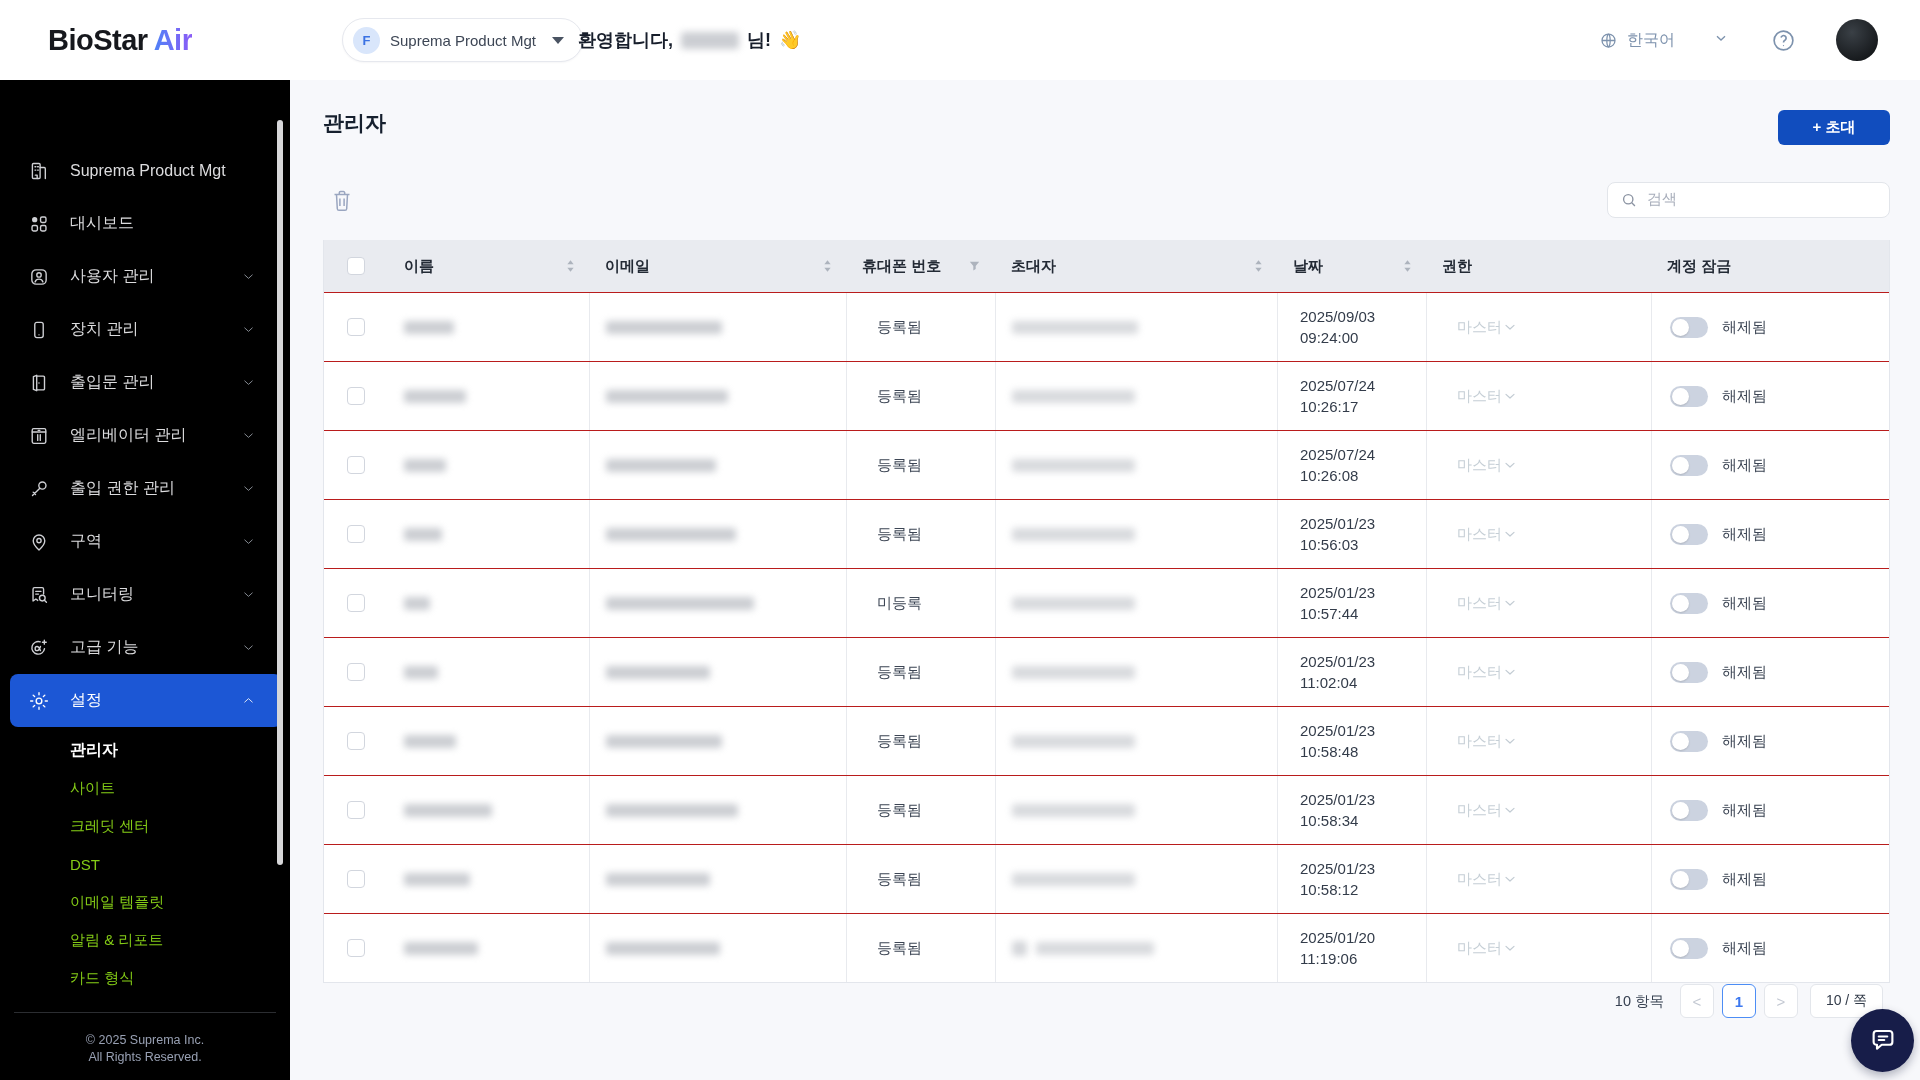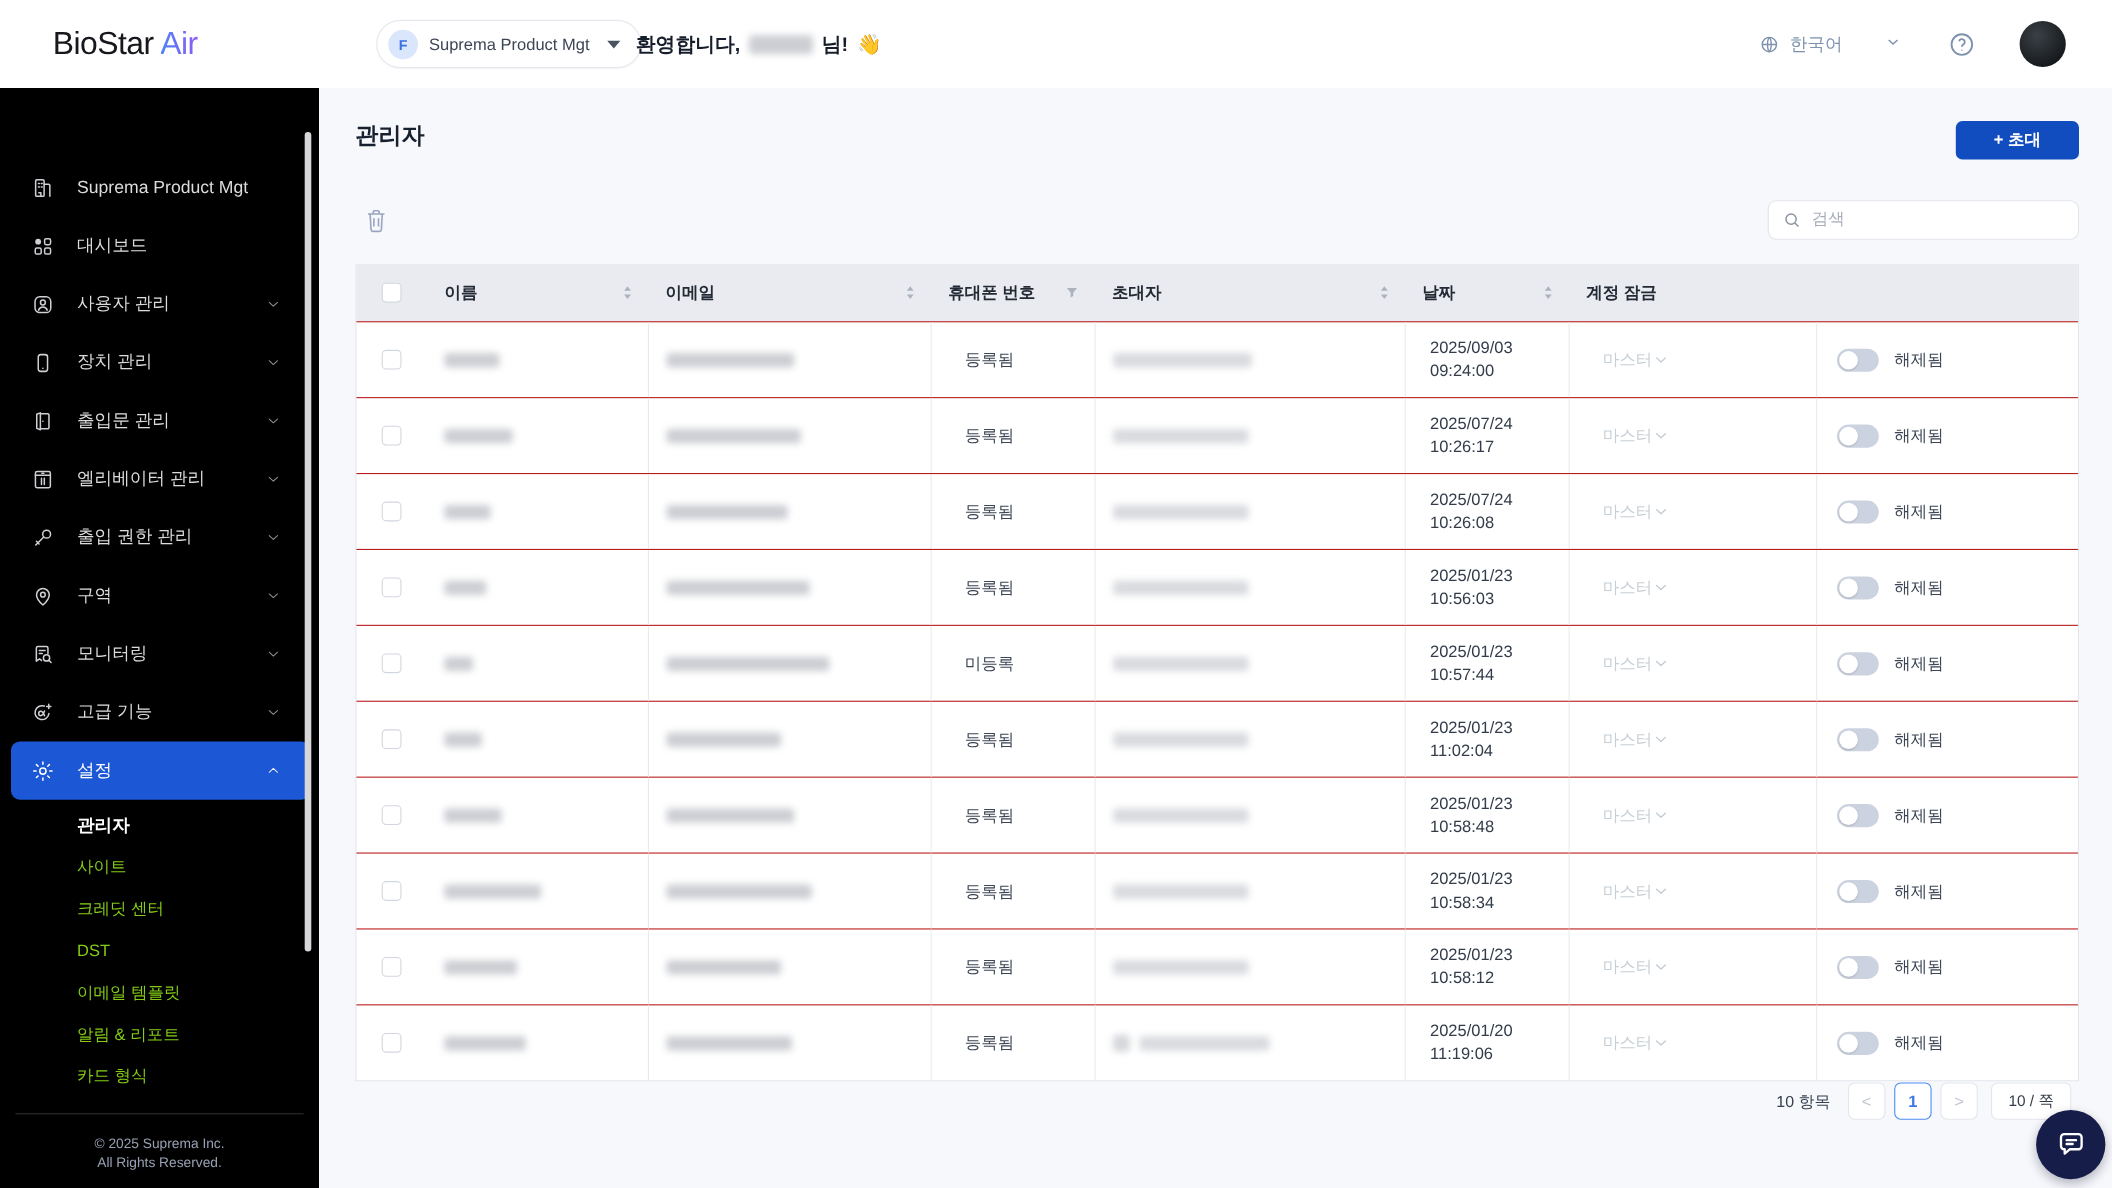--- a/index.html
+++ b/index.html
@@ -2,21 +2,21 @@
 <html><head>
 <meta charset="utf-8">
 <style>
   * { margin:0; padding:0; box-sizing:border-box; }
   html,body { width:1920px; height:1080px; }
   body { font-family:"Liberation Sans","DejaVu Sans",sans-serif; background:#f7f8fb; }
   .app { position:relative; width:1920px; height:1080px; overflow:hidden; background:#f7f8fb; }
 
   
   .topbar { position:absolute; left:0; top:0; width:1920px; height:80px; background:#ffffff; }
-  .logo { position:absolute; left:48px; top:24px; font-size:29px; font-weight:400; letter-spacing:-0.5px; }
+  .logo { position:absolute; left:48px; top:24px; font-size:29px; font-weight:700; letter-spacing:-0.5px; }
   .logo .brand { color:#16181d; }
   .logo .product { background:linear-gradient(90deg,#4f82f7,#8b5cf6); -webkit-background-clip:text; background-clip:text; color:transparent; margin-left:6px; }
   .tenant { position:absolute; left:342px; top:18px; height:44px; background:#fff; border:1px solid #e6e8ee; border-radius:22px; display:flex; align-items:center; padding:0 18px 0 10px; gap:10px; box-shadow:0 1px 2px rgba(20,30,60,.04); cursor:pointer; }
   .tenant-badge { width:27px; height:27px; border-radius:50%; background:#d9e6fb; color:#3a72e3; font-size:13px; font-weight:700; display:flex; align-items:center; justify-content:center; }
   .tenant-label { font-size:15px; color:#3d4655; }
   .caret-down { width:0; height:0; border-left:6px solid transparent; border-right:6px solid transparent; border-top:7px solid #4a5362; margin-left:6px; }
   .greeting { position:absolute; left:578px; top:28px; font-size:18px; font-weight:700; color:#171e2b; display:flex; align-items:center; gap:8px; }
   .redact { background:#a9adb5; border-radius:3px; filter:blur(3.5px); opacity:.6; }
   .greet-name { width:58px; height:17px; }
   .topbar-right { position:absolute; right:42px; top:0; height:80px; display:flex; align-items:center; gap:0; }
@@ -336,20 +336,23 @@
         <div class="th">
           <span>날짜</span>
           <span class="hctl">
             <svg viewBox="0 0 12 17" width="11" height="16" fill="#adb3bd">
               <path d="M6 2.2 2.6 6.6h6.8z"></path>
               <path d="M6 14.8 2.6 10.4h6.8z"></path>
             </svg>
           </span>
         </div>
         <div class="th">
+          <span>권한</span>
+        </div>
+        <div class="th">
           <span>계정 잠금</span>
         </div>
       </div>
     <div id="table-body">
         <div class="tr row">
           <div class="td cell-check">
             <span class="checkbox"></span>
           </div>
     <div class="td">
             <span class="redact blob" style="width:50px"></span>

